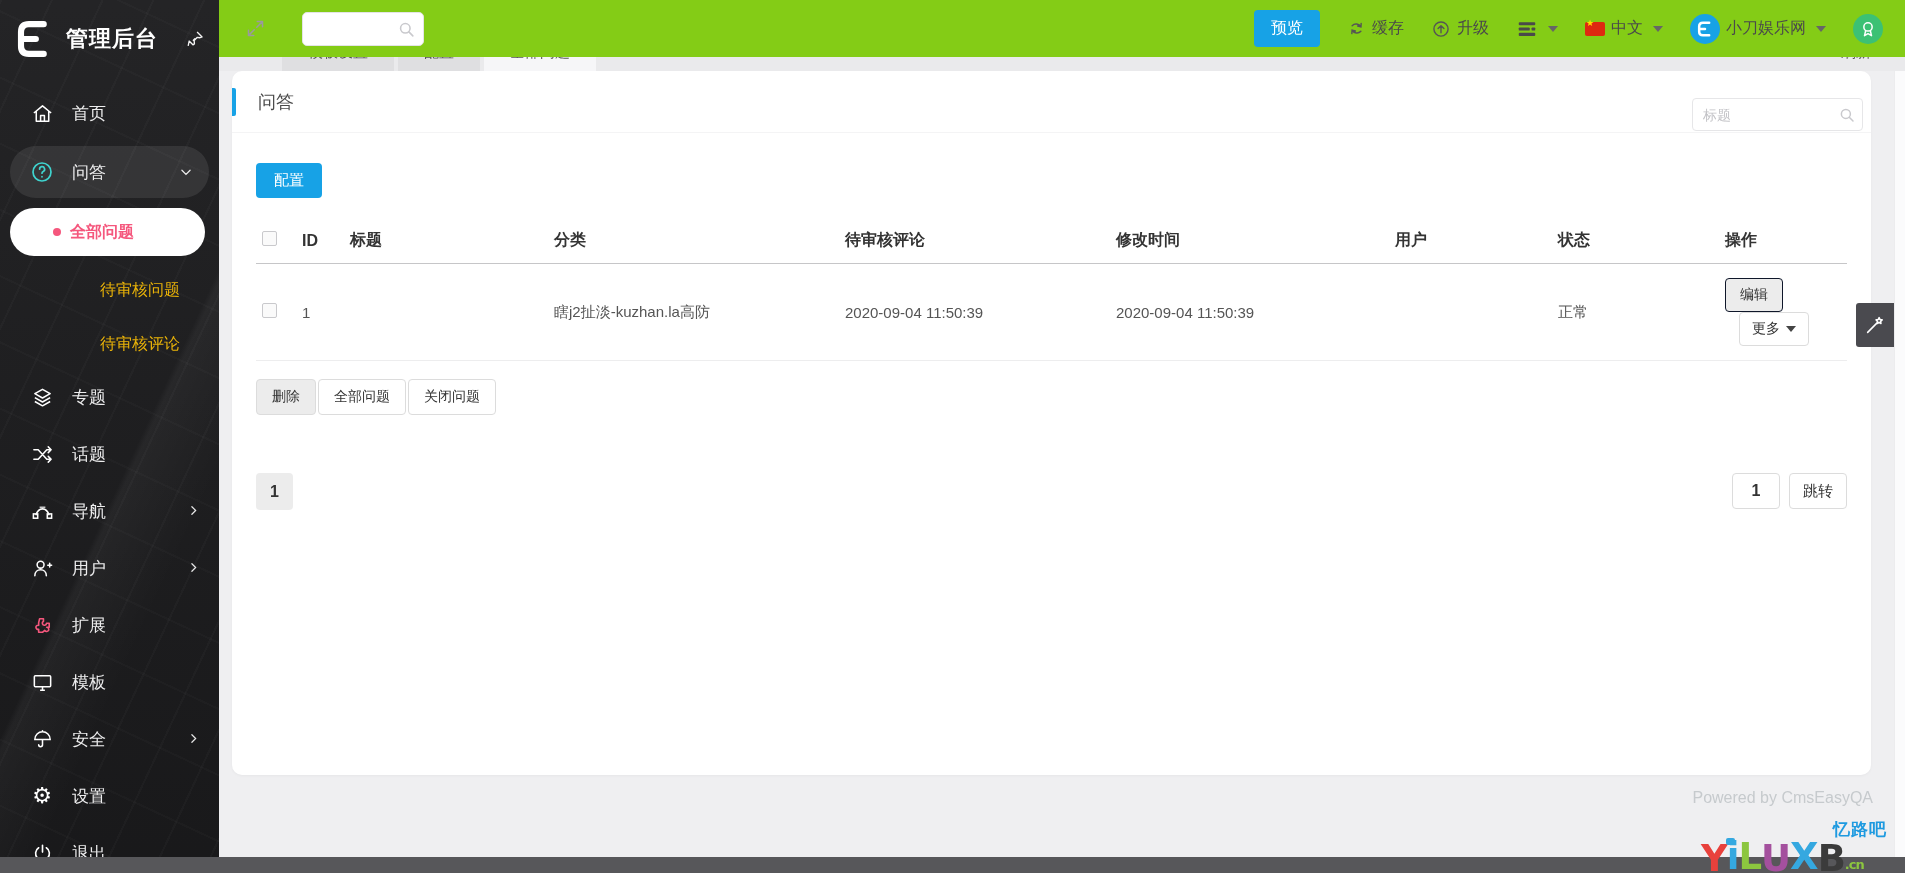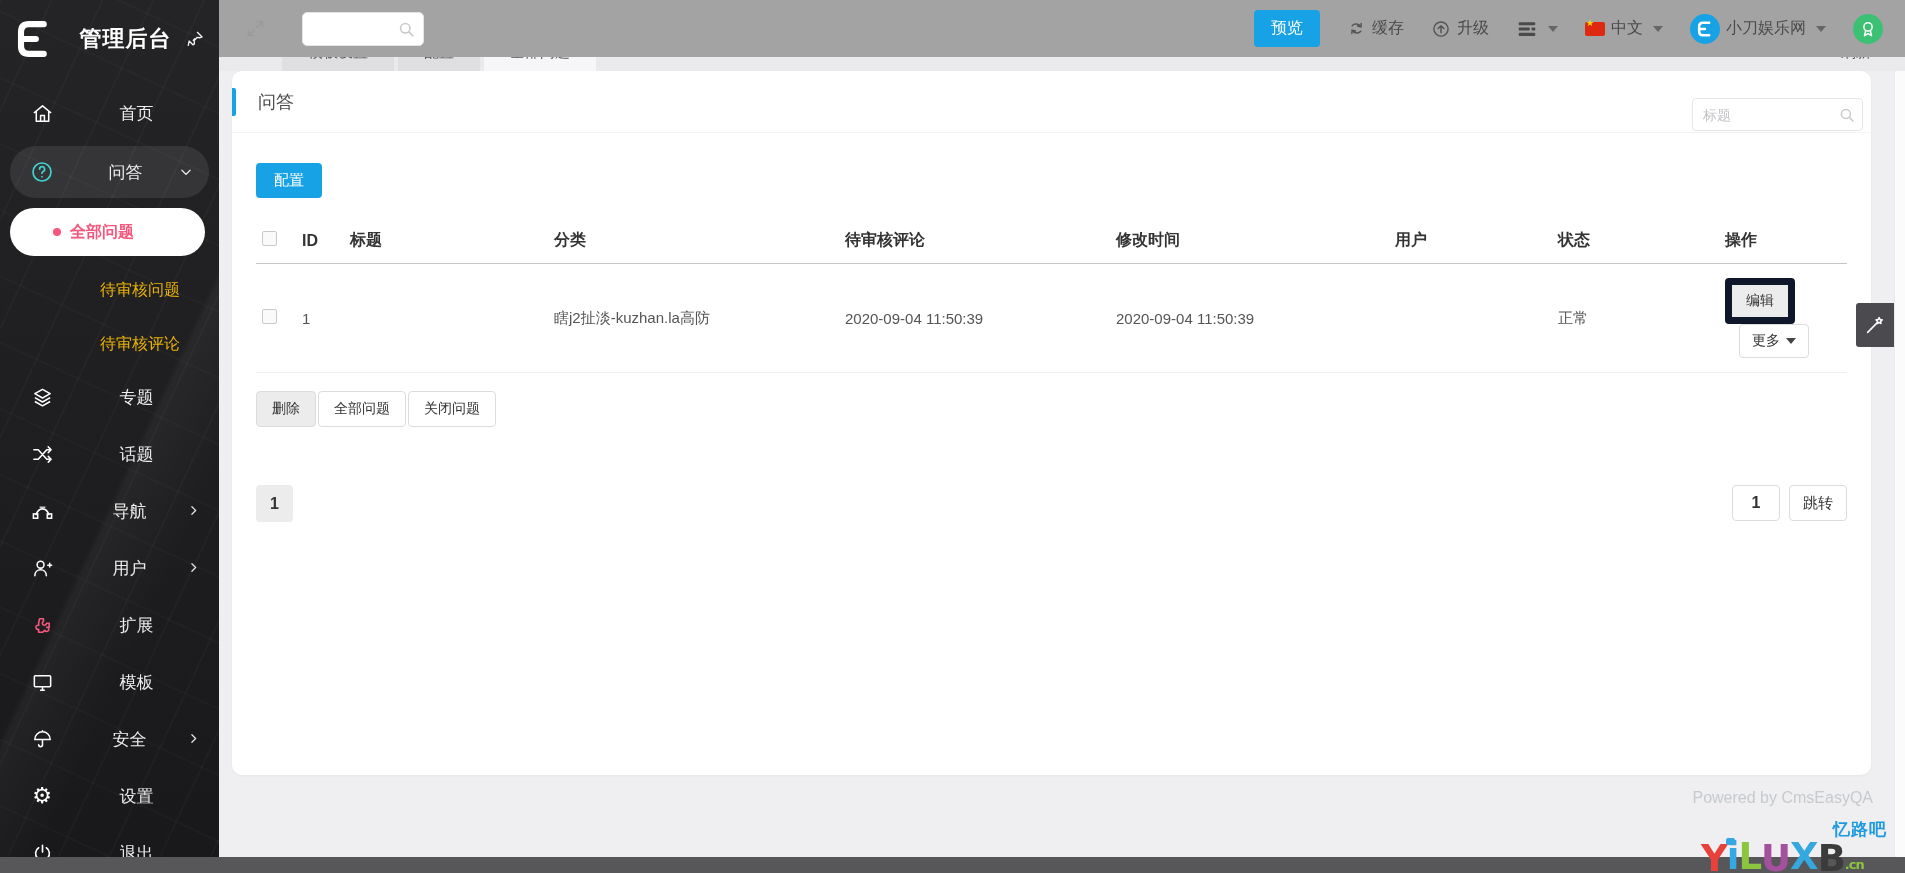--- a/index.html
+++ b/index.html
@@ -1,20 +1,20 @@
 <!DOCTYPE html>
 <html><head>
 <meta charset="utf-8">
 <style>
   * { margin:0; padding:0; box-sizing:border-box; }
   html,body { width:1905px; height:873px; overflow:hidden; }
   body { position:relative; background:#efeff1; font-family:"Liberation Sans","DejaVu Sans",sans-serif; color:#333; }
 
   
-  .sidebar { position:absolute; left:0; top:0; width:219px; height:873px; background:#1d1d1f; z-index:5; overflow:hidden;text-align:center; }
+  .sidebar { position:absolute; left:0; top:0; width:219px; height:873px; background:#1d1d1f; z-index:5; overflow:hidden; }
   .sidebar::after { content:""; position:absolute; inset:0;
     background:
       linear-gradient(115deg, rgba(255,255,255,0) 55%, rgba(255,255,255,0.04) 56%, rgba(255,255,255,0) 70%),
       repeating-linear-gradient(115deg, rgba(255,255,255,0.025) 0 2px, rgba(0,0,0,0) 2px 46px),
       repeating-linear-gradient(25deg, rgba(255,255,255,0.018) 0 2px, rgba(0,0,0,0) 2px 60px),
       linear-gradient(180deg, rgba(255,255,255,0.03), rgba(0,0,0,0.15));
     pointer-events:none; }
   .side-head { position:relative; z-index:2; display:flex; align-items:center; padding:18px 14px 10px 14px; }
   .logo-box { width:42px; height:42px; flex:0 0 auto; }
   .side-title { color:#fff; font-size:22px; font-weight:bold; margin-left:10px; letter-spacing:1px; flex:1; }
@@ -24,21 +24,21 @@
   .mitem .micon { width:24px; height:24px; margin-right:18px; flex:0 0 auto; display:flex; align-items:center; justify-content:center; }
   .mitem .mlabel { flex:1; }
   .mitem .chev { width:14px; height:14px; opacity:.9; }
   .mitem.parent-active { background:rgba(255,255,255,0.09); border-radius:26px; margin:0 10px; padding:0 16px 0 20px; height:52px; }
   .subitem { display:flex; align-items:center; height:48px; padding-left:100px; color:#eab308; font-size:16px; cursor:pointer; margin:6px 0; }
   .subitem.active { background:#ffffff; border-radius:26px; margin:10px 14px 10px 10px; padding-left:43px; color:#f5577d; font-weight:bold; }
   .subitem.active .dot { width:8px; height:8px; border-radius:50%; background:#f5577d; margin-right:9px; }
   .gear-glyph { font-size:22px; color:#fff; line-height:1; }
 
   
-  .topbar { position:absolute; left:219px; right:0; top:0; height:57px; background:#a3a3a3; display:flex; align-items:center; z-index:4; }
+  .topbar { position:absolute; left:219px; right:0; top:0; height:57px; background:#84cc16; display:flex; align-items:center; z-index:4; }
   .tb-left { display:flex; align-items:center; padding-left:26px; }
   .tb-search { margin-left:36px; width:122px; height:34px; border:1px solid #e4e4e6; border-radius:5px; position:relative; background:#fff; }
   .tb-search input { width:100%; height:100%; border:none; outline:none; padding:0 30px 0 10px; font-size:14px; background:transparent; }
   .tb-search .mag { position:absolute; right:7px; top:7px; width:19px; height:19px; }
   .tb-right { margin-left:auto; display:flex; align-items:center; gap:27px; padding-right:22px; }
   .btn-preview { background:#17a2e6; color:#fff; border:none; border-radius:4px; padding:8px 17px; font-size:16px; cursor:pointer; font-family:inherit; }
   .tb-item { display:flex; align-items:center; gap:6px; color:#4a4a4a; font-size:16px; cursor:pointer; }
   .caret { width:0; height:0; border-left:5px solid transparent; border-right:5px solid transparent; border-top:6px solid #666; margin-left:4px; }
   .flag { width:20px; height:14px; background:#de2910; border-radius:2px; position:relative; }
   .flag::before { content:"★"; position:absolute; left:1px; top:-4px; color:#ffde00; font-size:9px; }
@@ -61,21 +61,21 @@
   .head-search input { width:100%; height:100%; border:none; outline:none; padding:0 28px 0 10px; font-size:14px; color:#555; background:transparent; }
   .head-search input::placeholder { color:#c2c2c6; }
   .head-search .mag { position:absolute; right:6px; top:7px; width:18px; height:18px; }
   .card-body { padding:0 24px; }
   .btn-config { margin-top:30px; background:#17a2e6; color:#fff; border:none; border-radius:4px; padding:8px 18px; font-size:15px; cursor:pointer; font-family:inherit; }
   table.qa { width:100%; border-collapse:collapse; margin-top:20px; }
   table.qa th { text-align:left; font-size:16px; font-weight:bold; color:#333; padding:12px 6px; border-bottom:1px solid #c6c6c8; }
   table.qa td { font-size:15px; color:#555; padding:14px 6px; border-bottom:1px solid #ededee; }
   td.bluecell { color:#56718c; }
   .cb { width:15px; height:15px; border:1px solid #c9c9cc; border-radius:2px; background:#fafafa; display:inline-block; cursor:pointer; }
-  .btn-edit { background:#ececec; border:7px solid #0f172a; border-radius:4px; padding:7px 14px; font-size:14px; color:#333; cursor:pointer; font-family:inherit; }
+  .btn-edit { background:#ececec; border:1px solid #0f172a; border-radius:4px; padding:7px 14px; font-size:14px; color:#333; cursor:pointer; font-family:inherit; }
   .btn-more { background:#fff; border:1px solid #dcdcdc; border-radius:4px; padding:7px 12px; font-size:14px; color:#333; cursor:pointer; margin-left:14px; font-family:inherit; }
   .btn-more .caret { border-top-color:#444; margin-left:6px; display:inline-block; vertical-align:middle; }
   .bulk { margin-top:18px; display:flex; gap:2px; }
   .btn-gray { background:#ececec; border:1px solid #dcdcdc; border-radius:4px; padding:8px 15px; font-size:14px; color:#333; cursor:pointer; font-family:inherit; }
   .btn-white { background:#fff; border:1px solid #dcdcdc; border-radius:4px; padding:8px 15px; font-size:14px; color:#333; cursor:pointer; font-family:inherit; }
   .pager { margin-top:58px; position:relative; height:38px; }
   .page-chip { width:37px; height:37px; background:#ececec; border-radius:4px; display:flex; align-items:center; justify-content:center; font-size:16px; font-weight:bold; color:#333; cursor:pointer; }
   .jump { position:absolute; right:0; top:0; display:flex; gap:9px; }
   .jump input { width:48px; height:36px; border:1px solid #dcdcdc; border-radius:4px; text-align:center; font-size:16px; font-weight:bold; color:#333; outline:none; font-family:inherit; }
   .btn-jump { background:#fff; border:1px solid #dcdcdc; border-radius:4px; padding:0 13px; height:36px; font-size:15px; color:#333; cursor:pointer; font-family:inherit; }

